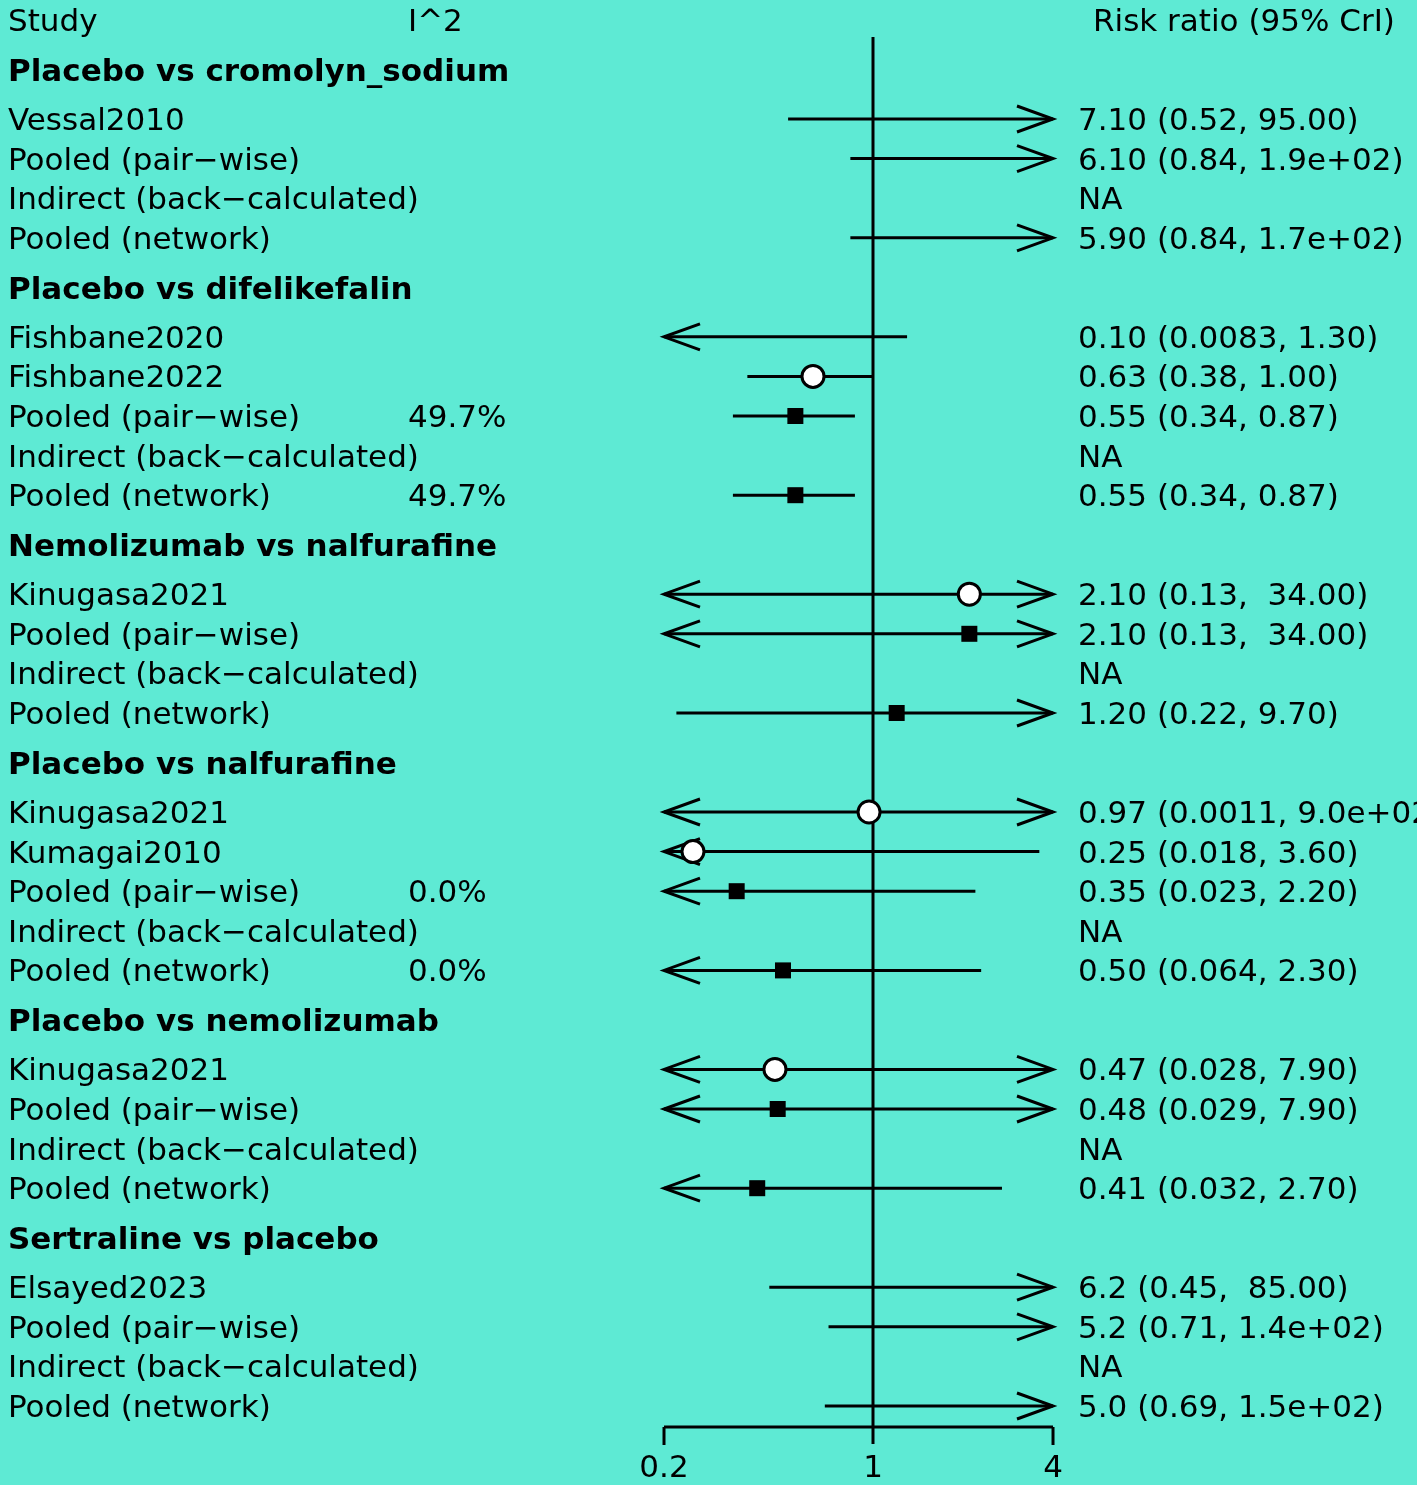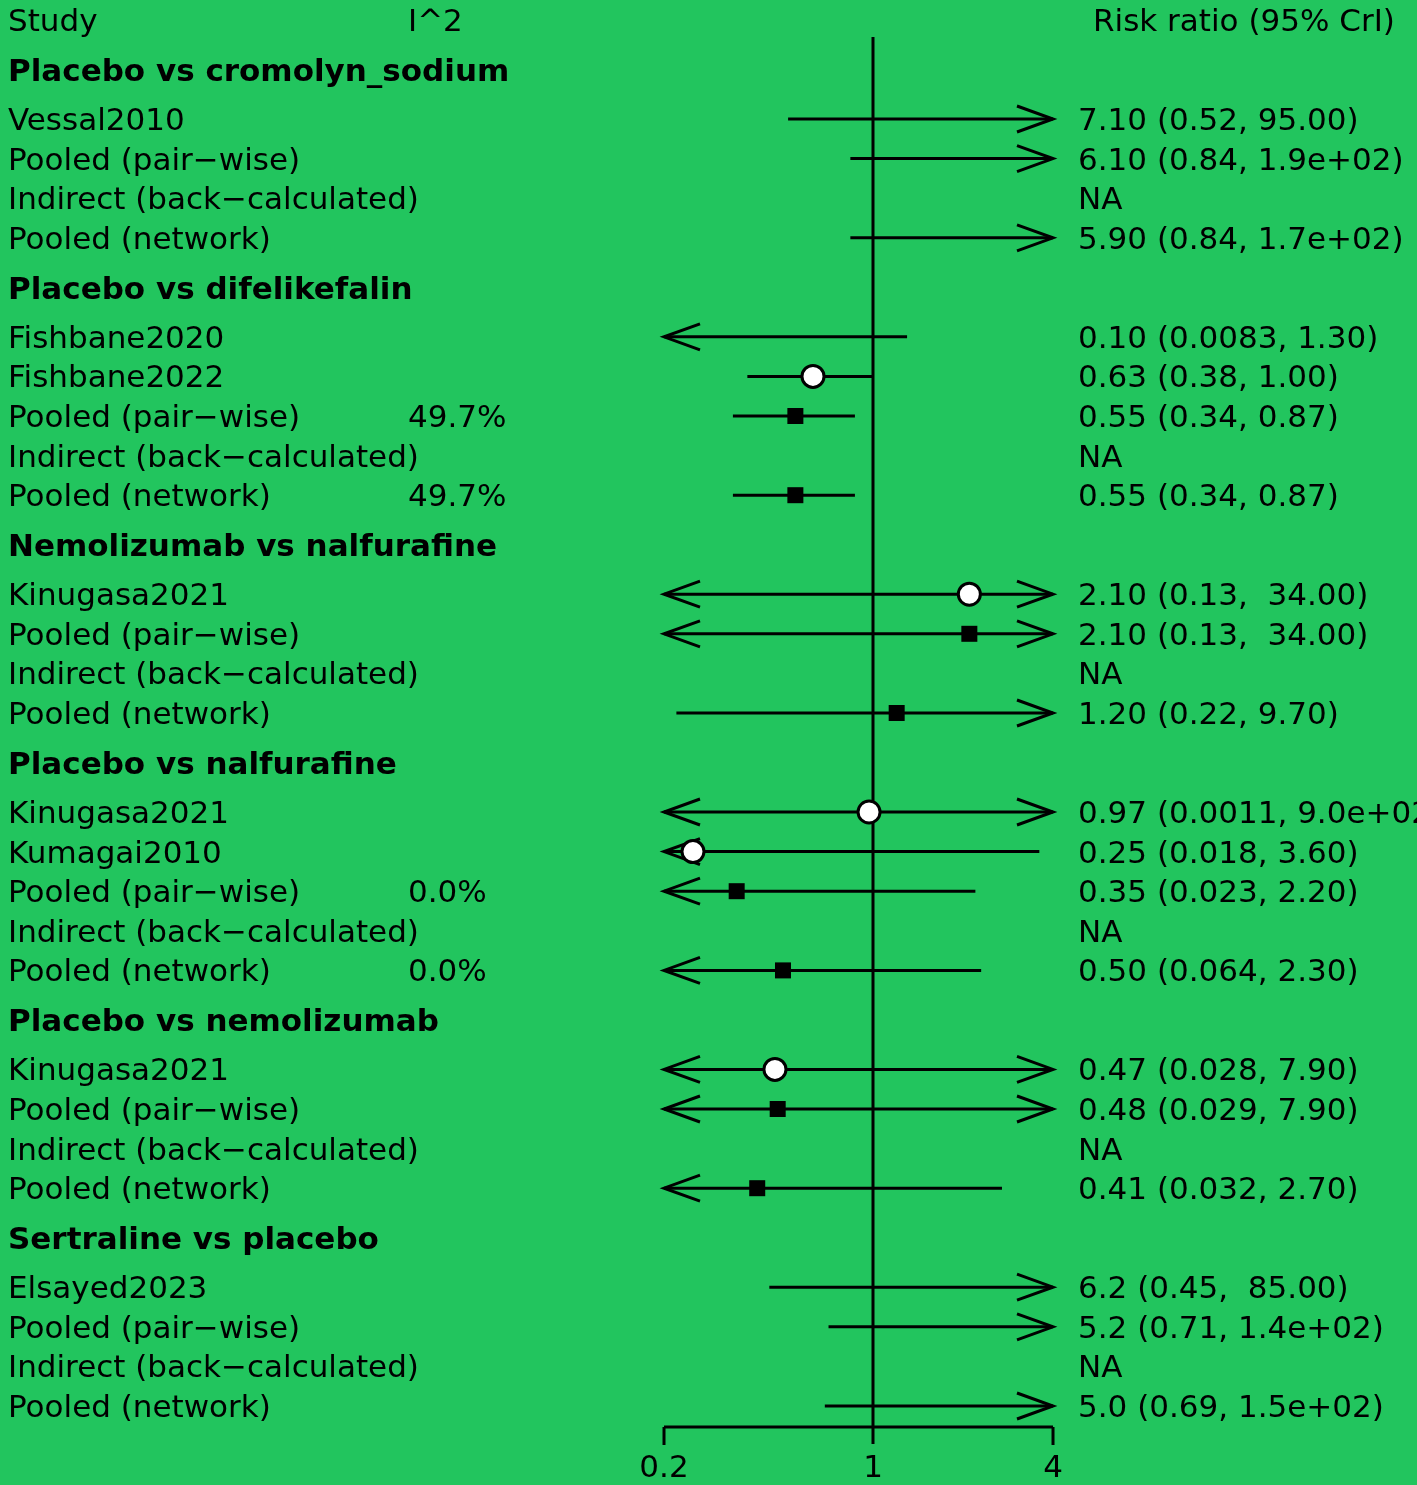--- a/index.html
+++ b/index.html
@@ -3,21 +3,21 @@
 <meta charset="utf-8">
 <style>
   html, body {
     margin: 0;
     padding: 0;
     background: #ffffff;
   }
   .page {
     width: 1417px;
     height: 1485px;
-    background: #22c55e;
+    background: #5eead4;
     position: relative;
     overflow: hidden;
   }
   svg {
     display: block;
     font-family: "DejaVu Sans", "Liberation Sans", sans-serif;
   }
   svg text {
     fill: #000000;
     font-size: 31px;

